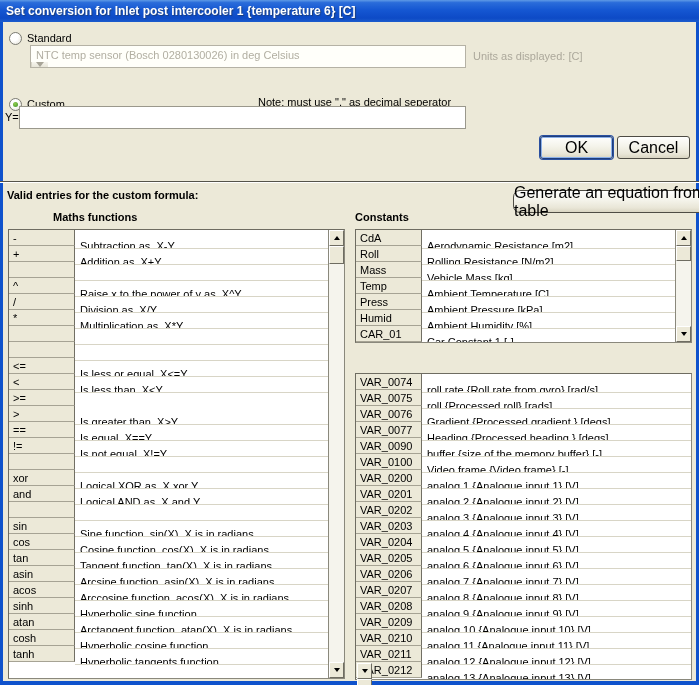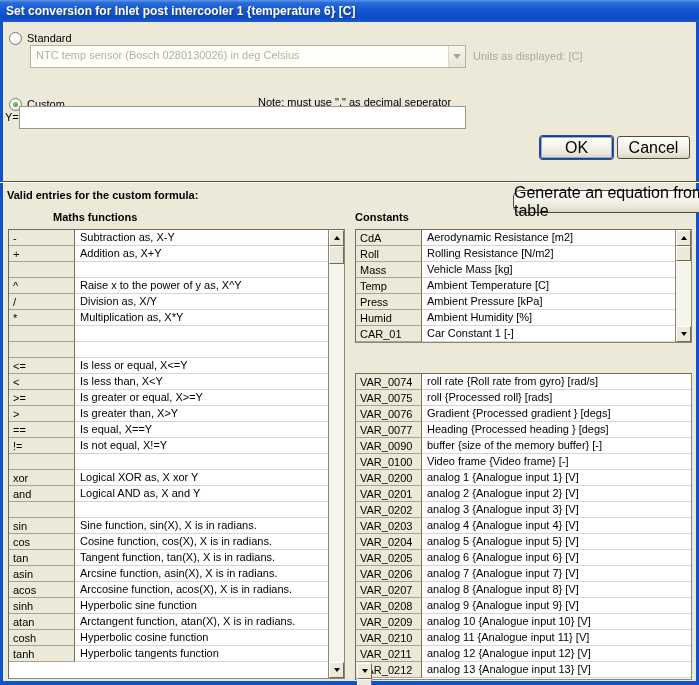--- a/index.html
+++ b/index.html
@@ -32,21 +32,21 @@
     border:1px solid #7b7b73;
     background: radial-gradient(circle at 35% 35%, #ffffff 40%, #e2e0d4);
     display:flex; align-items:center; justify-content:center;
   }
   .radio .dot { width:5px; height:5px; border-radius:50%;
     background: radial-gradient(circle at 40% 35%, #8fce4c, #3f8f2d); }
 
   
   .combo {
     background:#fffffa; border:1px solid #b5b2a5;
-    display:flex; align-items:stretch;
+    display:flex; align-items:stretch;flex-direction:column;
   }
   .combo-text { flex:1; color:#b2afa2; padding:3px 5px; white-space:nowrap; overflow:hidden; }
   .combo-btn {
     width:17px; background:linear-gradient(180deg,#f6f5ee,#e8e6d9);
     border-left:1px solid #d8d5c8; display:flex; align-items:center; justify-content:center;
   }
   .chev { width:0; height:0; border-left:4px solid transparent; border-right:4px solid transparent; border-top:5px solid #a8a598; }
 
   .disabled-text { color:#aca89b; }
 
@@ -82,21 +82,21 @@
     border-top-color:#6e6c61; border-left-color:#6e6c61;
     display:flex;
   }
   .rows { flex:1; overflow:hidden; }
   .trow { display:flex; height:16px; }
   .tcell { font-size:11px; line-height:14px; white-space:nowrap; overflow:hidden; }
   .sym {
     width:66px; background:#ece9d8; padding:1px 4px;
     border-right:1px solid #716f64; border-bottom:1px solid #a6a394;
   }
-  .desc { flex:1; padding:0 5px; border-bottom:1px solid #d8d5c6; }
+  .desc { flex:1; padding:9px 5px; border-bottom:1px solid #d8d5c6; }
 
   
   .vscroll { width:16px; position:relative; background:#f5f4ed; border-left:1px solid #8a887c; }
   .sb-btn, .sb-thumb {
     position:absolute; left:0; width:15px;
     background:#ece9d8;
     border:1px solid; border-color:#ffffff #6e6c61 #6e6c61 #ffffff;
     display:flex; align-items:center; justify-content:center;
   }
   .sb-btn { height:16px; }
@@ -180,21 +180,20 @@
       <div class="trow">
         <div class="tcell sym">&lt;=</div>
         <div class="tcell desc">Is less or equal, X&lt;=Y</div>
       </div>
       <div class="trow">
         <div class="tcell sym">&lt;</div>
         <div class="tcell desc">Is less than, X&lt;Y</div>
       </div>
       <div class="trow">
         <div class="tcell sym">&gt;=</div>
-        <div class="tcell desc">Is greater or equal, X&gt;=Y</div>
       </div>
       <div class="trow">
         <div class="tcell sym">&gt;</div>
         <div class="tcell desc">Is greater than, X&gt;Y</div>
       </div>
       <div class="trow">
         <div class="tcell sym">==</div>
         <div class="tcell desc">Is equal, X==Y</div>
       </div>
       <div class="trow">

